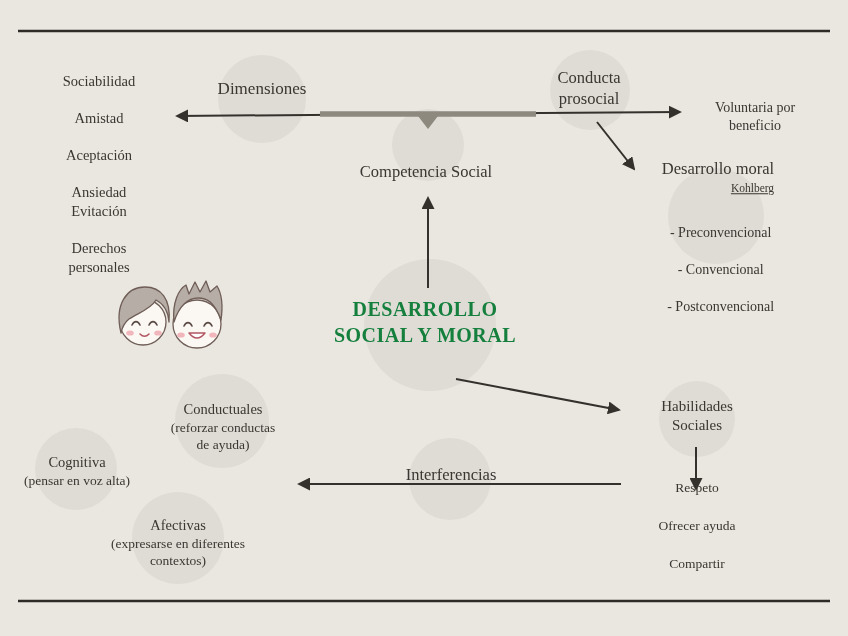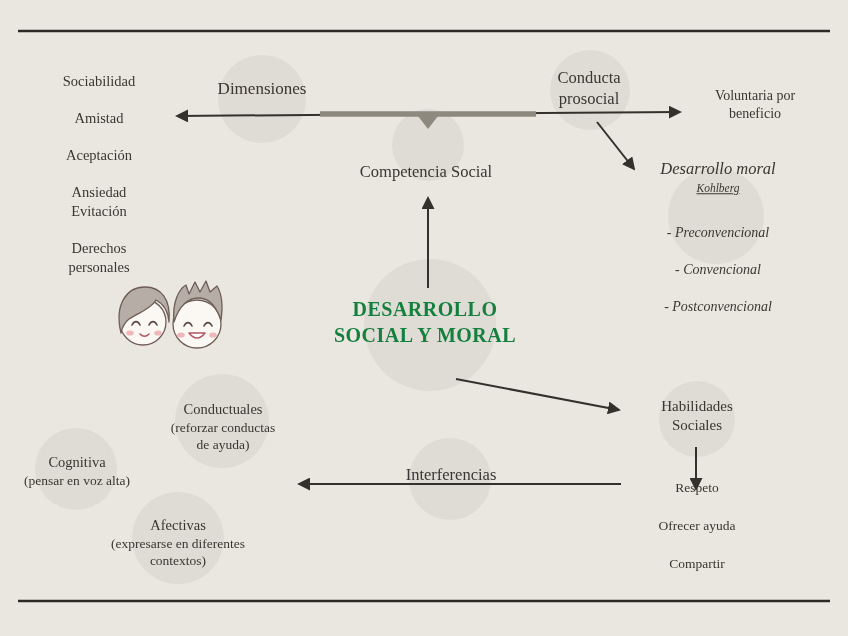--- a/index.html
+++ b/index.html
@@ -29,21 +29,21 @@
   .t14{font-size:14px;}
   .t135{font-size:13.5px;}
   .title{
     font-size:20px;
     font-weight:bold;
     letter-spacing:.5px;
     line-height:1.28;
     color:#15803d;
   }
   .dimcol{display:flex;flex-direction:column;gap:18px;line-height:19px;}
-  .moralcol{display:flex;flex-direction:column;align-items:center;font-style:italic;}
+  .moralcol{display:flex;flex-direction:column;align-items:flex-end;}
   .moralcol .author{
     font-size:11.5px;
     text-decoration:underline;
     margin-top:1px;
   }
   .moralcol .stages{margin-top:10px;line-height:18.5px;font-size:14px;}
   .examplecol{line-height:19px;font-size:13.5px;}
 </style>
 </head>
 <body>
@@ -109,21 +109,21 @@
 
     <g>
       <line x1="320" y1="114" x2="536" y2="114" stroke="#8d897f" stroke-width="5.5"></line>
       <path d="M 418 116 L 438 116 L 428 129 Z" fill="#8d897f"></path>
     </g>
   </svg>
 
   <div class="node t17" style="left:262px;top:89px">Dimensiones</div>
   <div class="node t165" style="left:589px;top:89px">Conducta
 prosocial</div>
-  <div class="node t14" style="left:755px;top:104px">Voluntaria por
+  <div class="node t14" style="left:755px;top:116px">Voluntaria por
 beneficio</div>
 
   <div class="node dimcol t145" style="left:99px;top:174px">
     <div>Sociabilidad</div>
     <div>Amistad</div>
     <div>Aceptación</div>
     <div>Ansiedad
 Evitación</div>
     <div>Derechos
 personales</div>

